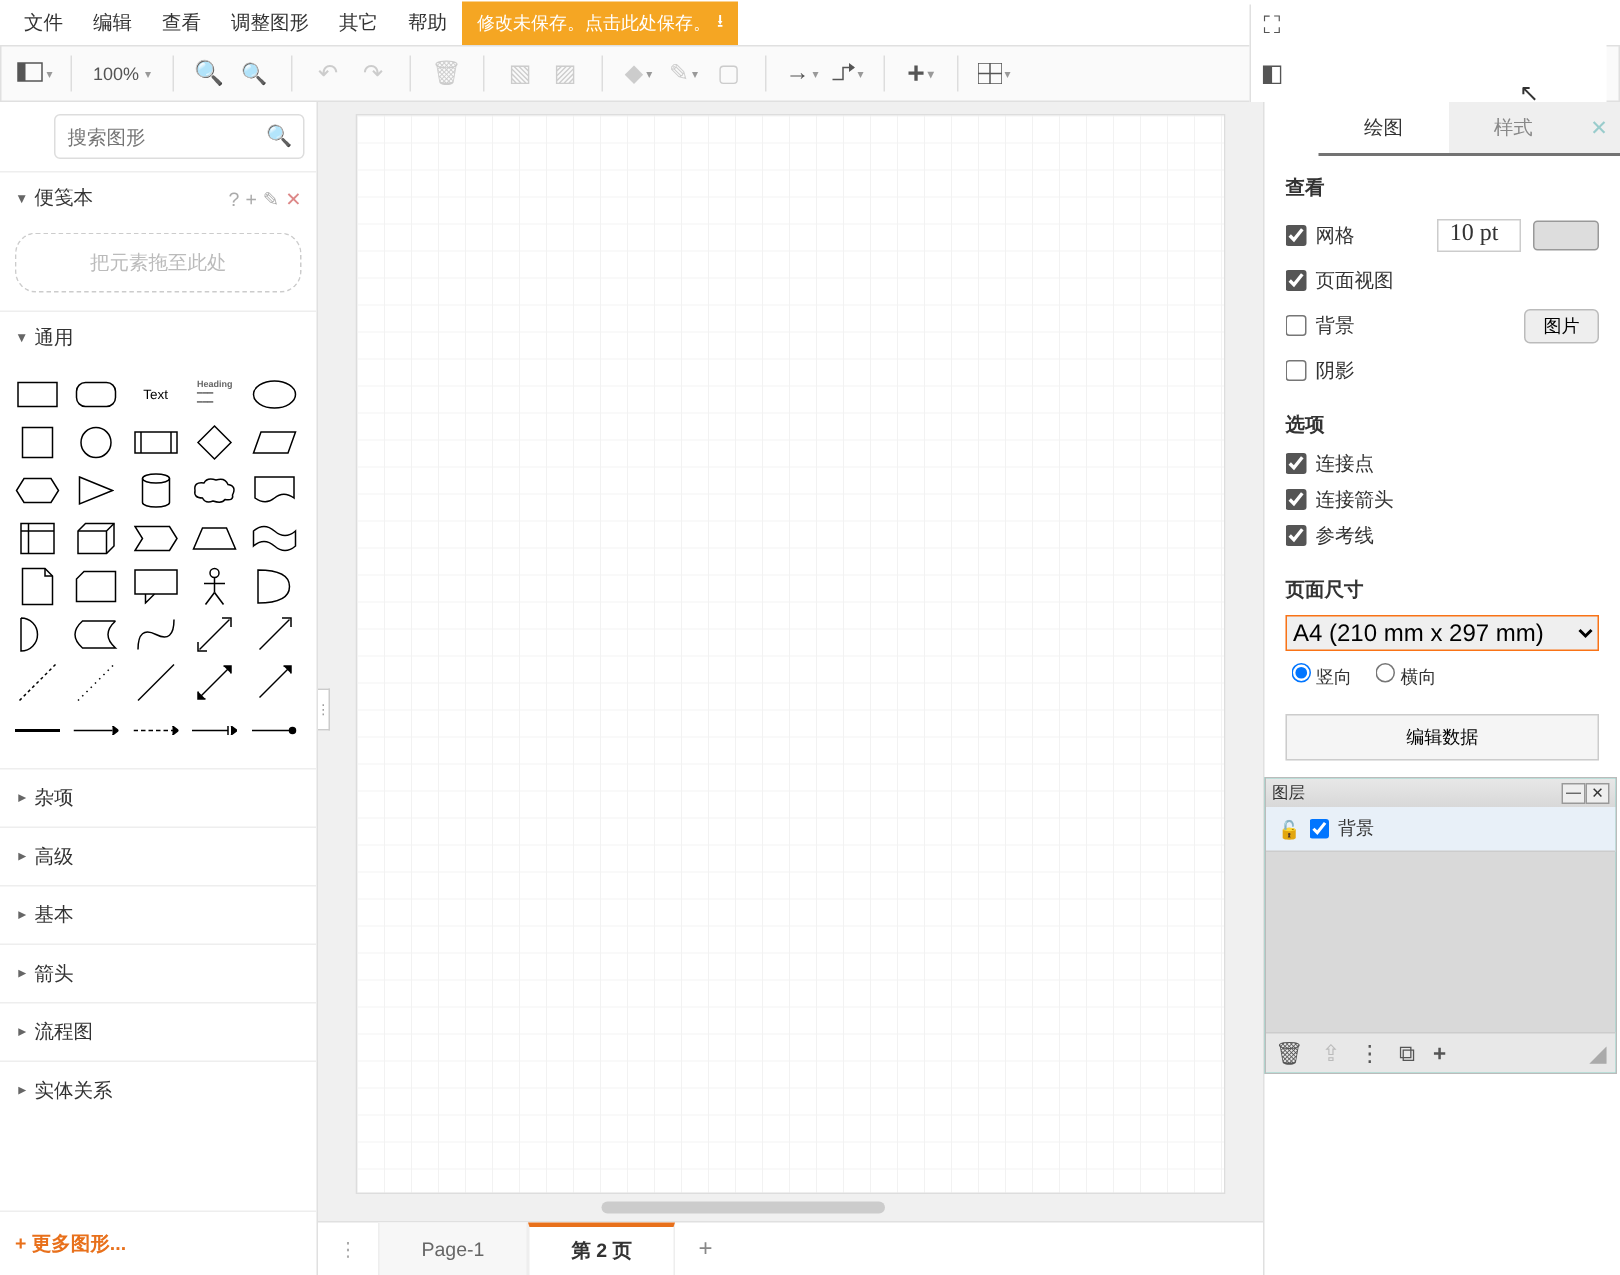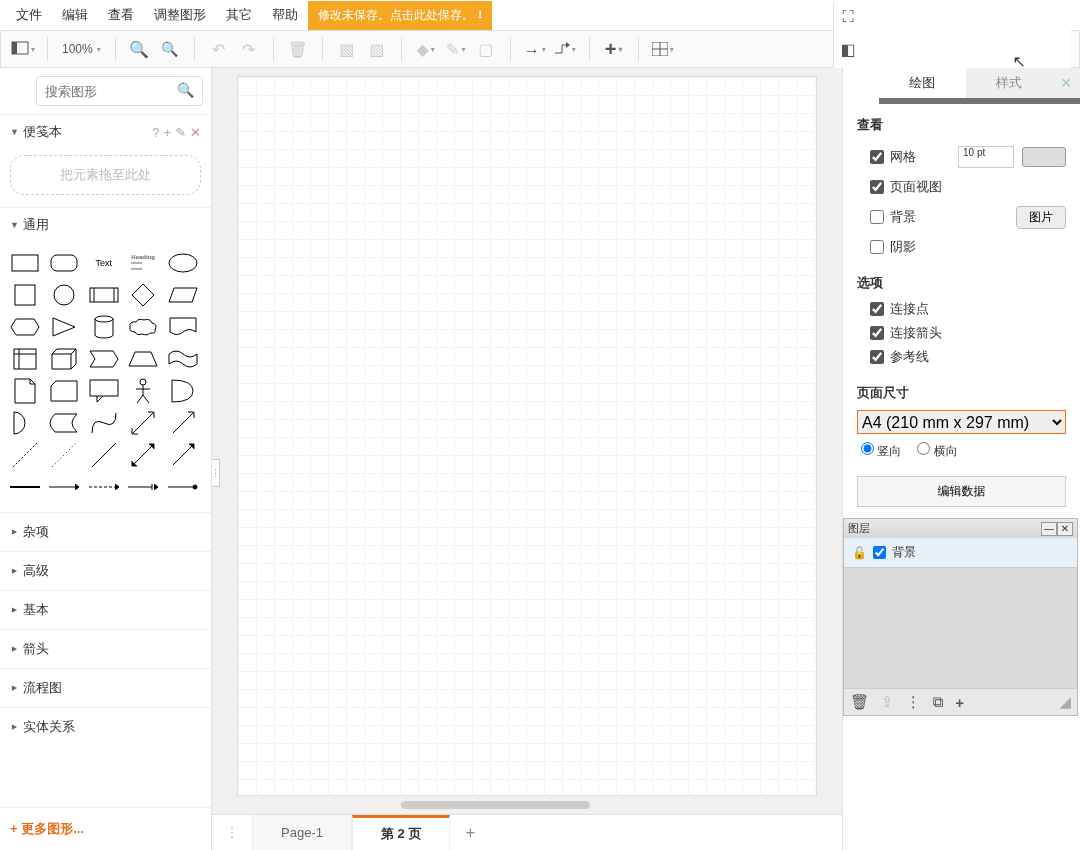--- a/index.html
+++ b/index.html
@@ -63,30 +63,30 @@
 
 .page-tabs { height: 36px; background: #fff; border-top: 1px solid #e0e0e0; display: flex; align-items: stretch; }
 .page-tabs .menu { width: 40px; display:flex; align-items:center; justify-content:center; color:#aaa; cursor:pointer; }
 .page-tabs .tab { padding: 0 28px; display:flex; align-items:center; font-size: 13px; cursor:pointer; border-right:1px solid #eee; border-left:1px solid #eee; }
 .page-tabs .tab.active { border-top: 3px solid #e8701b; font-weight: bold; background:#fff; }
 .page-tabs .tab:not(.active){ color:#666; background:#f7f7f7;}
 .page-tabs .add { width: 40px; display:flex; align-items:center; justify-content:center; color:#888; cursor:pointer; font-size:16px; }
 
 
 .right { width: 238px; border-left: 1px solid #e0e0e0; background: #fff; display:flex; flex-direction:column; position: relative; }
-.rtabs { display:flex; height: 36px; border-bottom: 6px solid #737373; margin-left: 36px; }
+.rtabs { display:flex; height: 36px; border-bottom: 2px solid #737373; margin-left: 36px; }
 .rtab { flex:1; display:flex; align-items:center; justify-content:center; font-size:13px; cursor:pointer; }
 .rtab.inactive { background: #efefef; color:#888; }
 .rtab.close { flex: 0 0 28px; background:#efefef; color:#9cc; font-size:14px; }
 .rpanel { padding: 12px 14px; font-size: 13px; }
 .rgroup-title { font-weight: bold; margin-bottom: 8px; }
-.rcheck { display:flex; align-items:center; gap:6px; margin: 6px 13px; }
+.rcheck { display:flex; align-items:center; gap:6px; margin: 6px 0; }
 .rcheck input { width:14px; height:14px; accent-color:#555;}
 .grid-row { display:flex; align-items:center; gap:8px; }
-.spin { width: 56px; height:22px; border:1px solid #ccc; padding:0 14px 0 4px; font-size:10px; position:relative; }
+.spin { width: 56px; height:22px; border:1px solid #ccc; text-align:right; padding:0 14px 0 4px; font-size:16px; position:relative;font-family:Liberation Serif, serif; }
 .swatch { width:44px; height:20px; border:1px solid #999; background:#ddd; border-radius:3px; cursor:pointer; }
 .img-btn { border:1px solid #bbb; background:#eee; padding:2px 12px; border-radius:4px; font-size:12px; cursor:pointer; }
 .sel { width: 100%; height: 24px; border:1px solid #f97316; font-size:16px; }
 .radio-row { display:flex; gap: 16px; margin: 8px 0 0 4px; font-size:12px; align-items:center; }
 .edit-data-btn { width: 100%; border:1px solid #ccc; background:#f5f5f5; padding:6px 0; font-size:12px; cursor:pointer; margin-top:16px; }
 
 
 .layers { position:absolute; left:0; right:2px; top: 450px; background: #5eead4; border:1px solid #bbb; }
 .layers-head { background: linear-gradient(#e8e8e8,#d8d8d8); font-size:11px; padding: 2px 4px; display:flex; align-items:center; }
 .layers-head .ctrls { margin-left:auto; display:flex; gap:0; }

